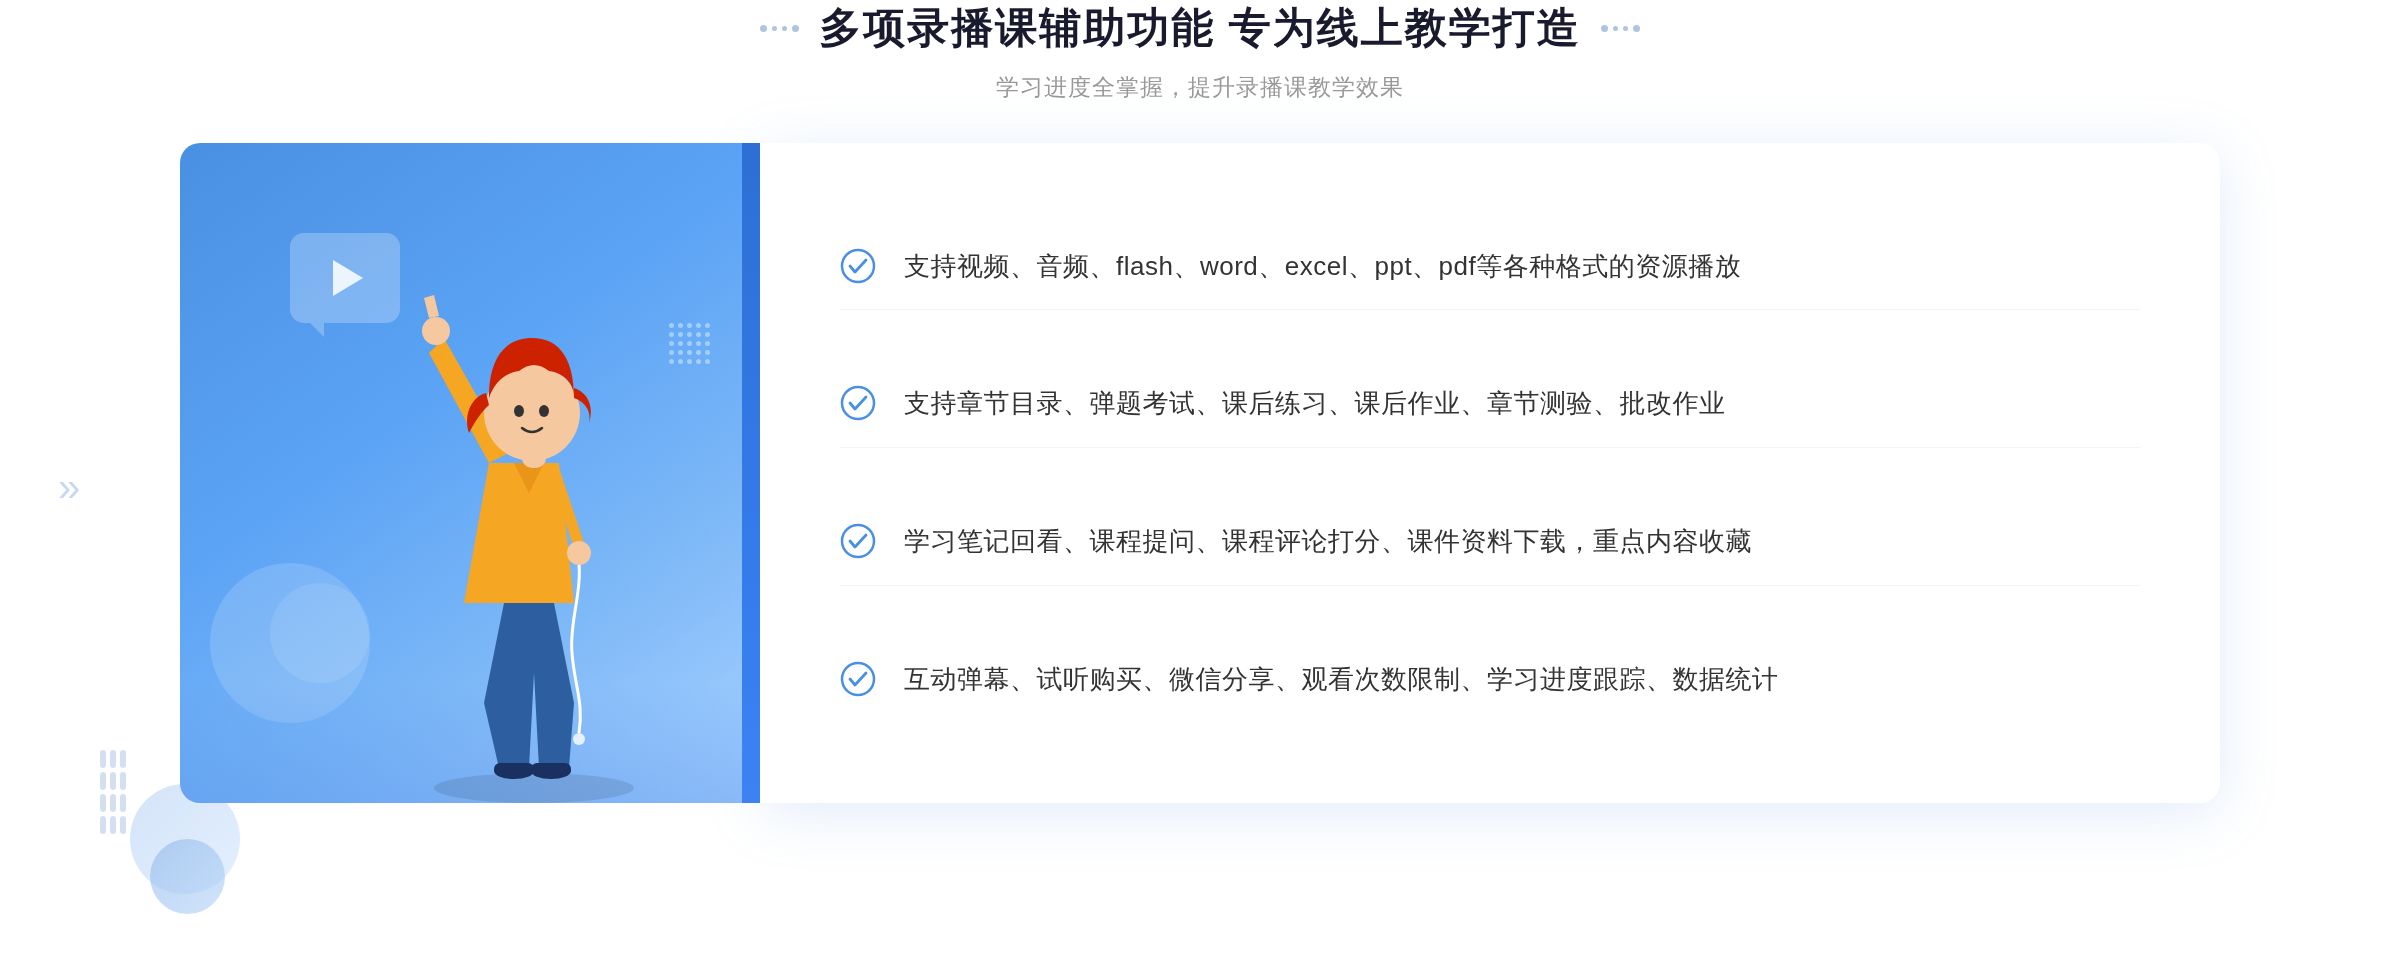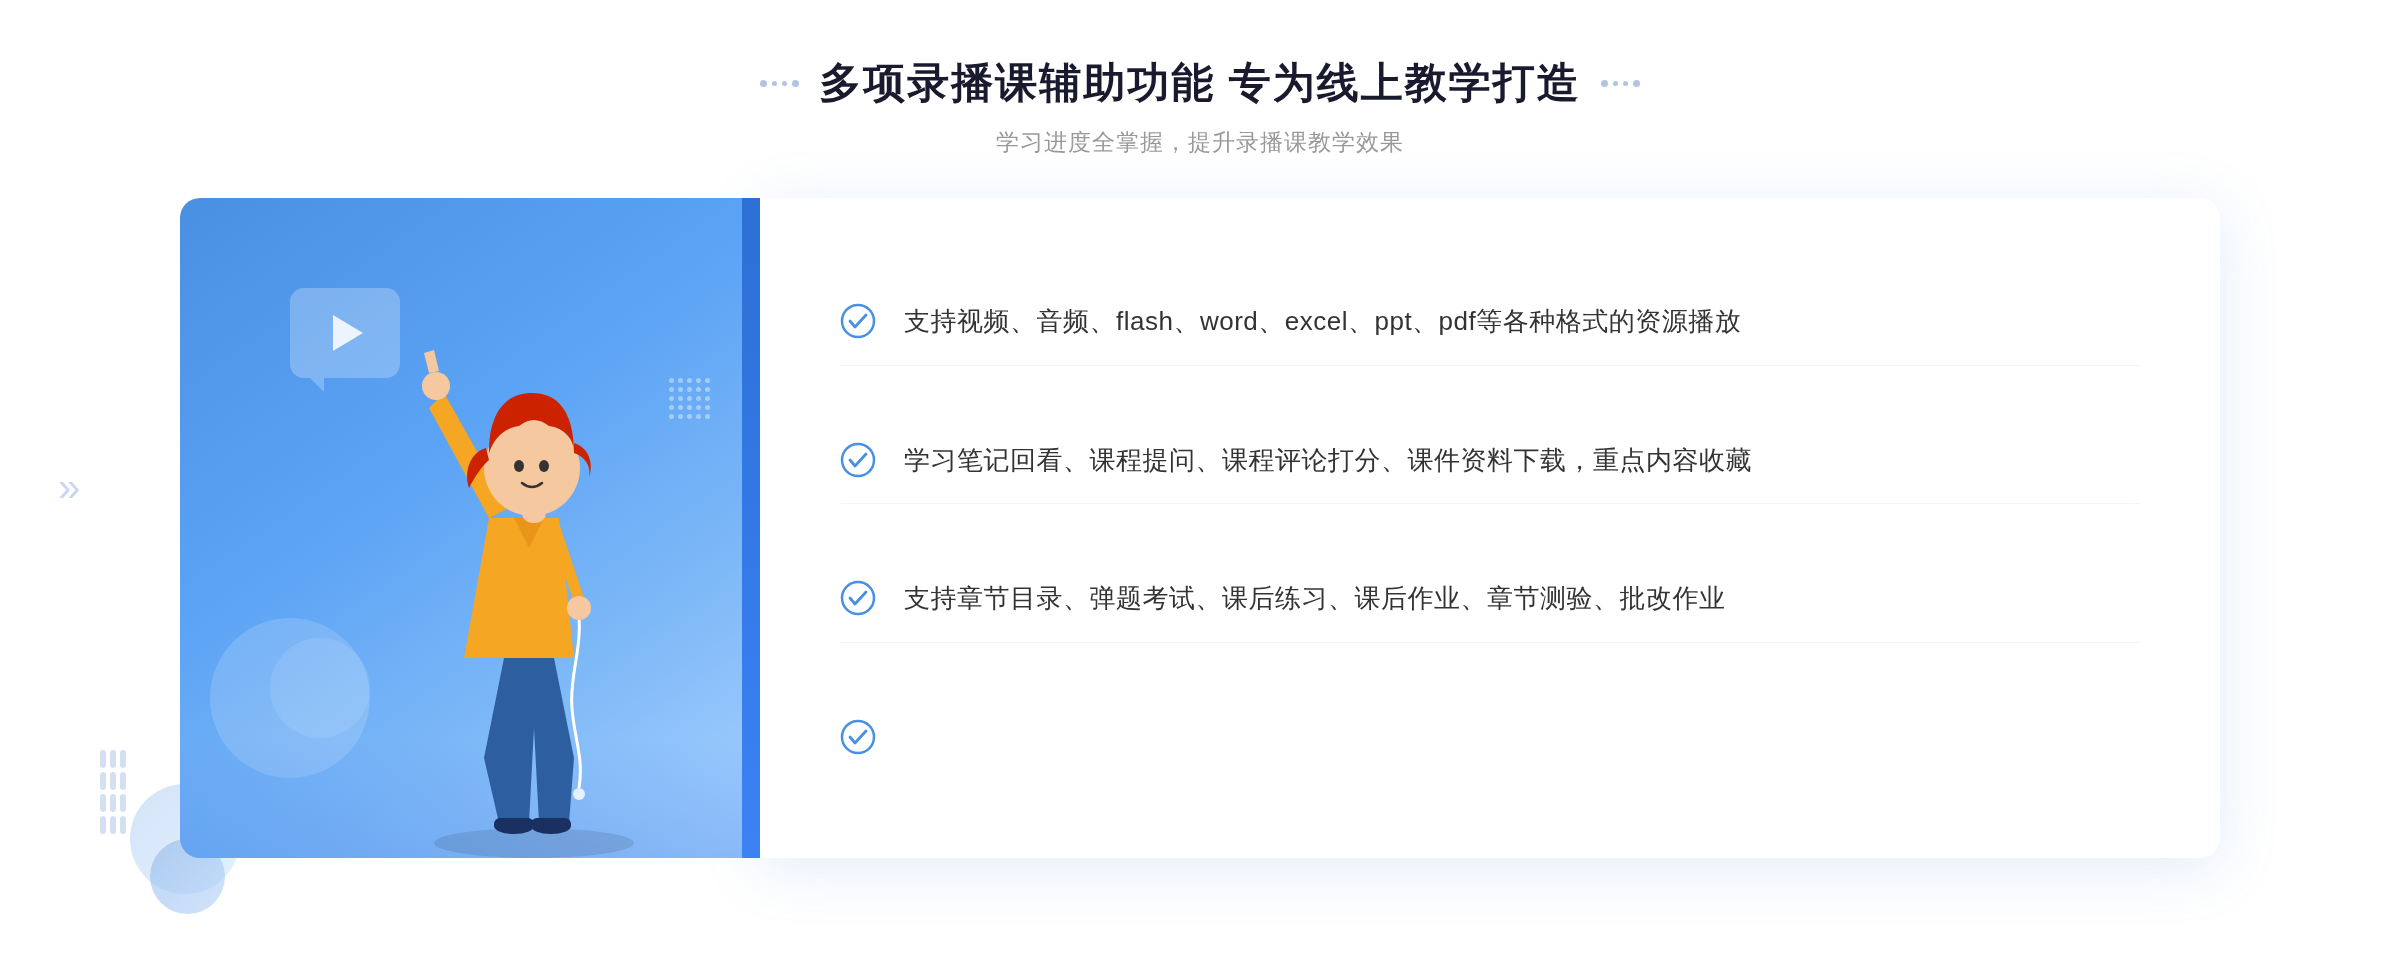--- a/index.html
+++ b/index.html
@@ -20,21 +20,20 @@
     .page-container {
       width: 100%;
       height: 100%;
       position: relative;
       background: #ffffff;
     }
 
     
     .header-section {
       text-align: center;
-      padding-top: 55px;
       position: relative;
     }
 
     .header-decorators {
       display: flex;
       align-items: center;
       justify-content: center;
       gap: 20px;
     }
 
@@ -466,38 +465,39 @@
         <span class="feature-text">支持视频、音频、flash、word、excel、ppt、pdf等各种格式的资源播放</span>
       </div>
 
       <div class="feature-item">
         <div class="check-icon">
           <svg viewBox="0 0 36 36" xmlns="http://www.w3.org/2000/svg">
             <circle cx="18" cy="18" r="16" fill="none" stroke="#4a90e2" stroke-width="2.5"></circle>
             <polyline points="10,18 15,24 26,12" fill="none" stroke="#4a90e2" stroke-width="2.8" stroke-linecap="round" stroke-linejoin="round"></polyline>
           </svg>
         </div>
-        <span class="feature-text">学习笔记回看、课程提问、课程评论打分、课件资料下载，重点内容收藏</span>
+        <span class="feature-text">支持章节目录、弹题考试、课后练习、课后作业、章节测验、批改作业</span>
       </div>
 
       <div class="feature-item">
         <div class="check-icon">
           <svg viewBox="0 0 36 36" xmlns="http://www.w3.org/2000/svg">
             <circle cx="18" cy="18" r="16" fill="none" stroke="#4a90e2" stroke-width="2.5"></circle>
             <polyline points="10,18 15,24 26,12" fill="none" stroke="#4a90e2" stroke-width="2.8" stroke-linecap="round" stroke-linejoin="round"></polyline>
           </svg>
         </div>
-        <span class="feature-text">支持章节目录、弹题考试、课后练习、课后作业、章节测验、批改作业</span>
+        <span class="feature-text">学习笔记回看、课程提问、课程评论打分、课件资料下载，重点内容收藏</span>
       </div>
 
       <div class="feature-item">
         <div class="check-icon">
           <svg viewBox="0 0 36 36" xmlns="http://www.w3.org/2000/svg">
             <circle cx="18" cy="18" r="16" fill="none" stroke="#4a90e2" stroke-width="2.5"></circle>
             <polyline points="10,18 15,24 26,12" fill="none" stroke="#4a90e2" stroke-width="2.8" stroke-linecap="round" stroke-linejoin="round"></polyline>
           </svg>
         </div>
+        <span class="feature-text">互动弹幕、试听购买、微信分享、观看次数限制、学习进度跟踪、数据统计</span>
       </div>
 
     </div>
   </div>
 
 </div>
 
 </body></html>

